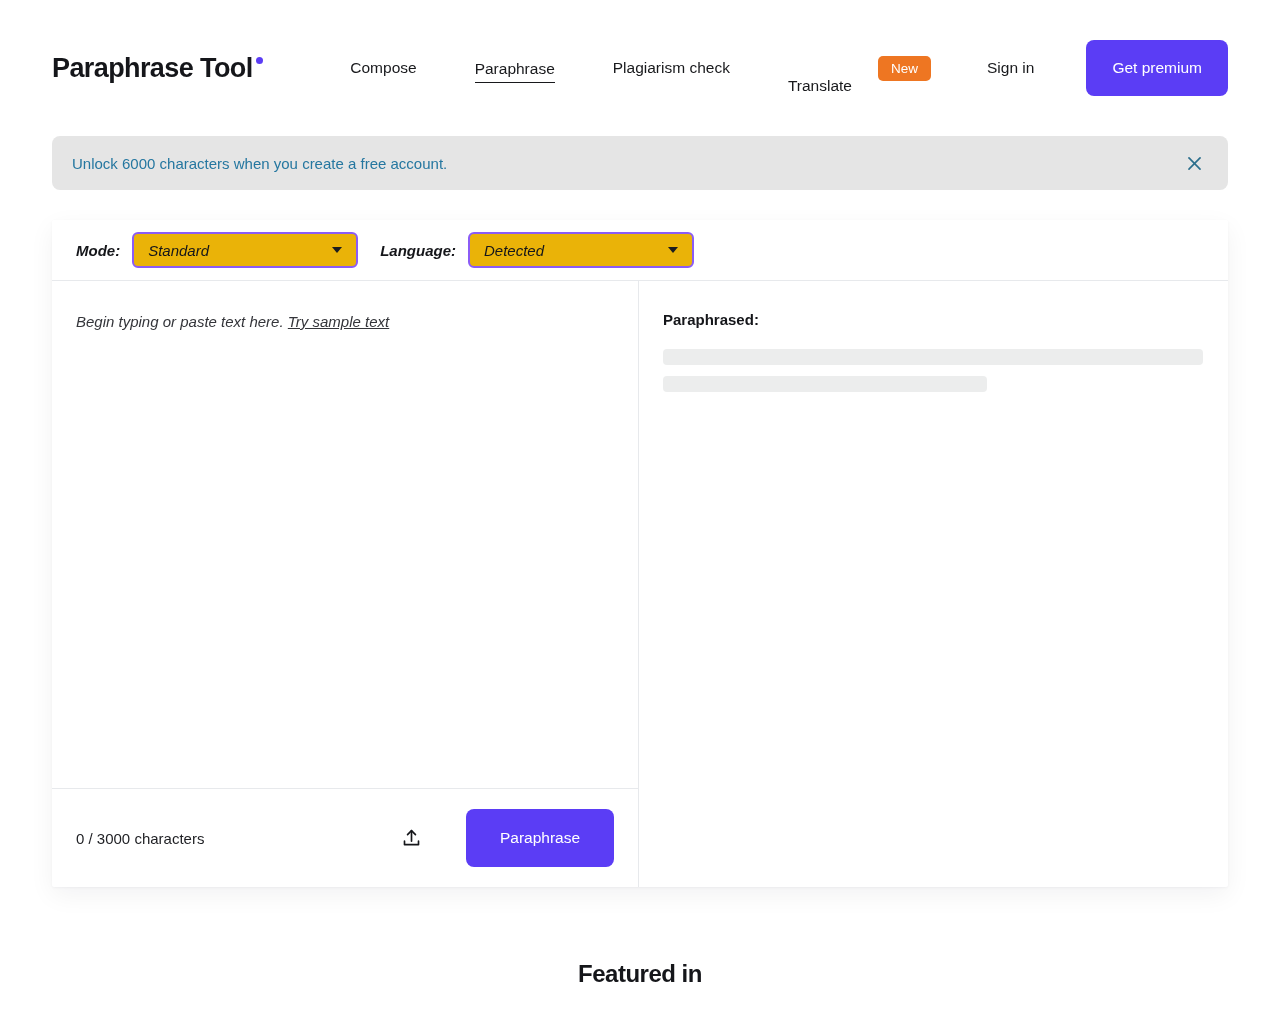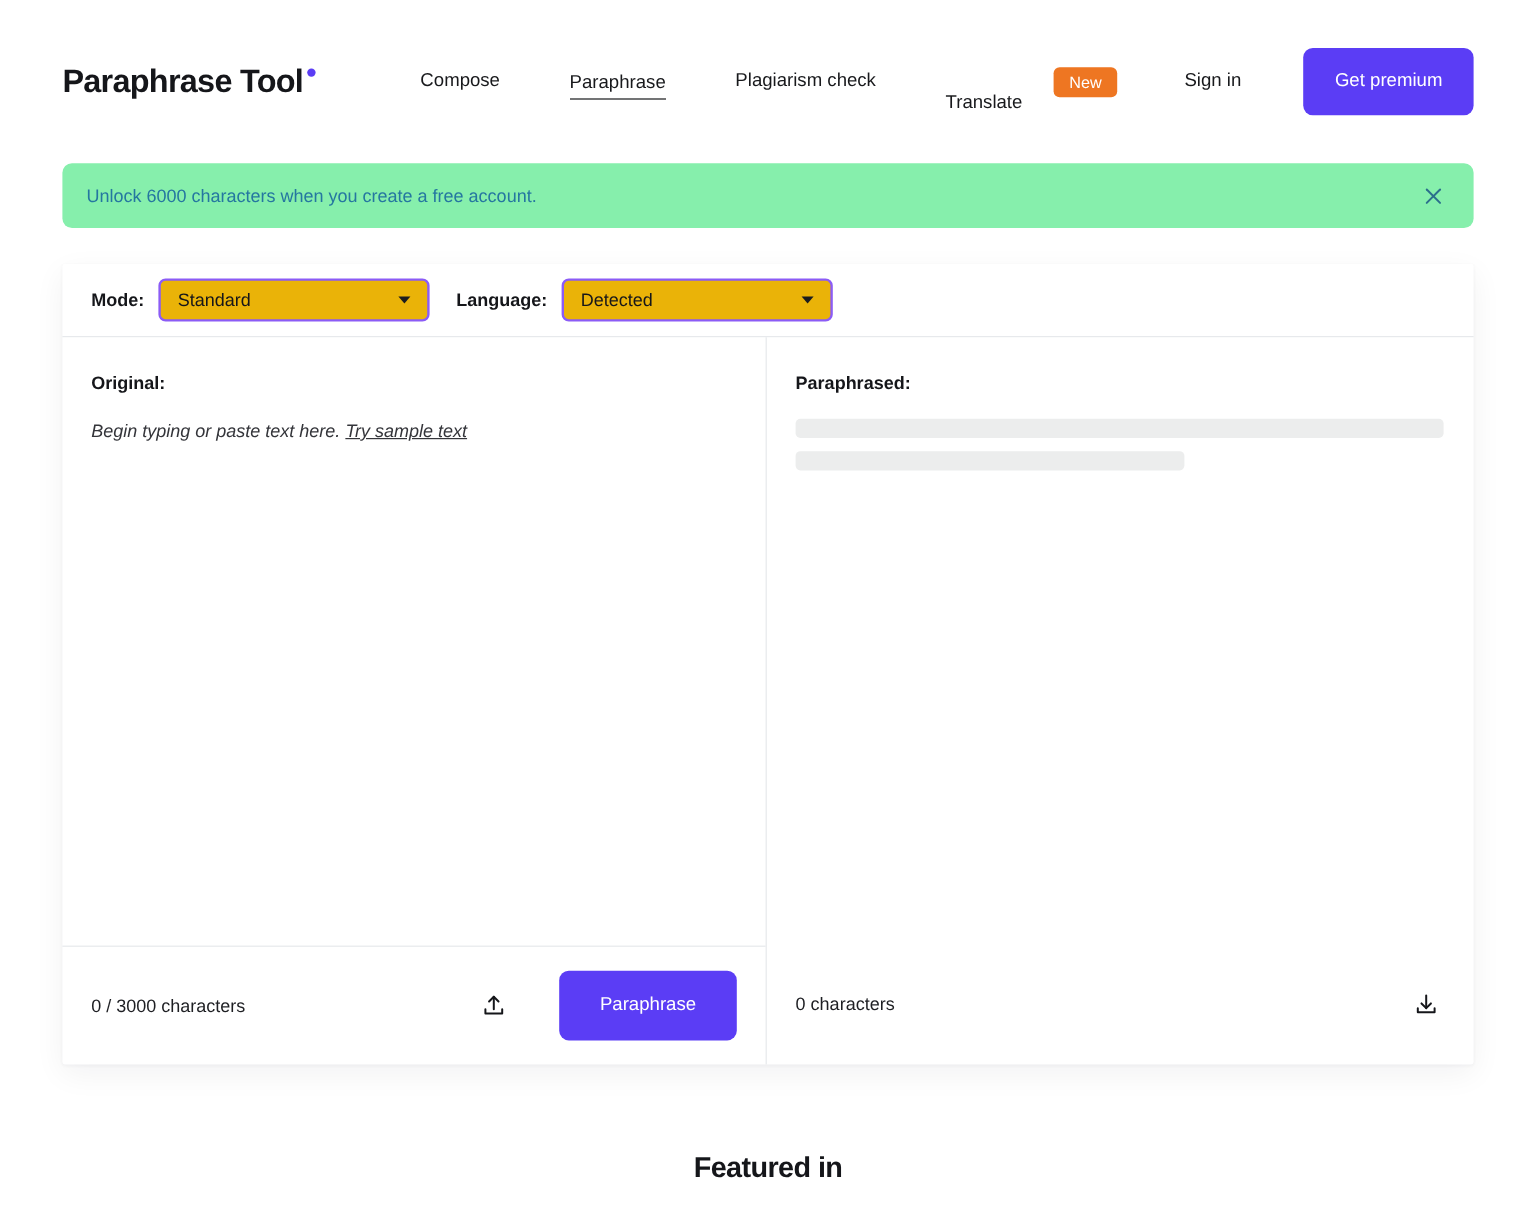--- a/index.html
+++ b/index.html
@@ -117,21 +117,21 @@
     font-family: inherit;
     white-space: nowrap;
   }
 
   
   .banner {
     position: absolute;
     top: 136px; left: 52px;
     width: 1176px;
     height: 54px;
-    background: #86efac;
+    background: #e5e5e5;
     border-radius: 8px;
     display: flex;
     align-items: center;
     padding: 0 20px;
   }
   .banner-text {
     font-size: 15px;
     color: #2577a0;
   }
   .banner-close {
@@ -154,20 +154,21 @@
     background: #ffffff;
     border-radius: 2px;
     box-shadow: 0 1px 3px rgba(16,24,40,0.045), 0 8px 26px rgba(16,24,40,0.055);
   }
 
   
   .toolbar {
     height: 60px;
     display: flex;
     padding: 0 24px;
+    font-style: italic;
   }
   .ctrl-group {
     display: flex;
     align-items: center;
   }
   .ctrl-label {
     font-size: 15px;
     font-weight: 700;
     color: #15161a;
     margin-right: 12px;
@@ -363,21 +364,20 @@
           <span class="select-value">Detected</span>
           <span class="caret"></span>
         </div>
       </div>
     </div>
 
     <div class="panes">
 
       <div class="pane pane-left">
         <div class="pane-body">
-          <div class="pane-title">Original:</div>
           <div class="placeholder">
             <span>Begin typing or paste text here.</span>
             <span class="sample-link">Try sample text</span>
           </div>
         </div>
         <div class="pane-foot left">
           <span class="count">0 / 3000 characters</span>
           <span class="upload-wrap">
             <button class="icon-btn">
               <svg width="21" height="21" viewBox="0 0 24 24" fill="none" stroke="currentColor" stroke-width="1.9" stroke-linecap="round" stroke-linejoin="round">
@@ -390,32 +390,20 @@
           <button class="btn-paraphrase">Paraphrase</button>
         </div>
       </div>
 
       <div class="pane pane-right">
         <div class="pane-body">
           <div class="pane-title">Paraphrased:</div>
           <div class="skel skel-1"></div>
           <div class="skel skel-2"></div>
         </div>
-        <div class="pane-foot">
-          <span class="count">0 characters</span>
-          <span class="download-wrap">
-            <button class="icon-btn">
-              <svg width="21" height="21" viewBox="0 0 24 24" fill="none" stroke="currentColor" stroke-width="1.9" stroke-linecap="round" stroke-linejoin="round">
-                <path d="M12 3v12"></path>
-                <path d="M7.5 10.5 12 15l4.5-4.5"></path>
-                <path d="M4 15v4h16v-4"></path>
-              </svg>
-            </button>
-          </span>
-        </div>
       </div>
 
     </div>
   </div>
 
   <div class="featured">
     <div class="featured-title">Featured in</div>
   </div>
 
 </div>

